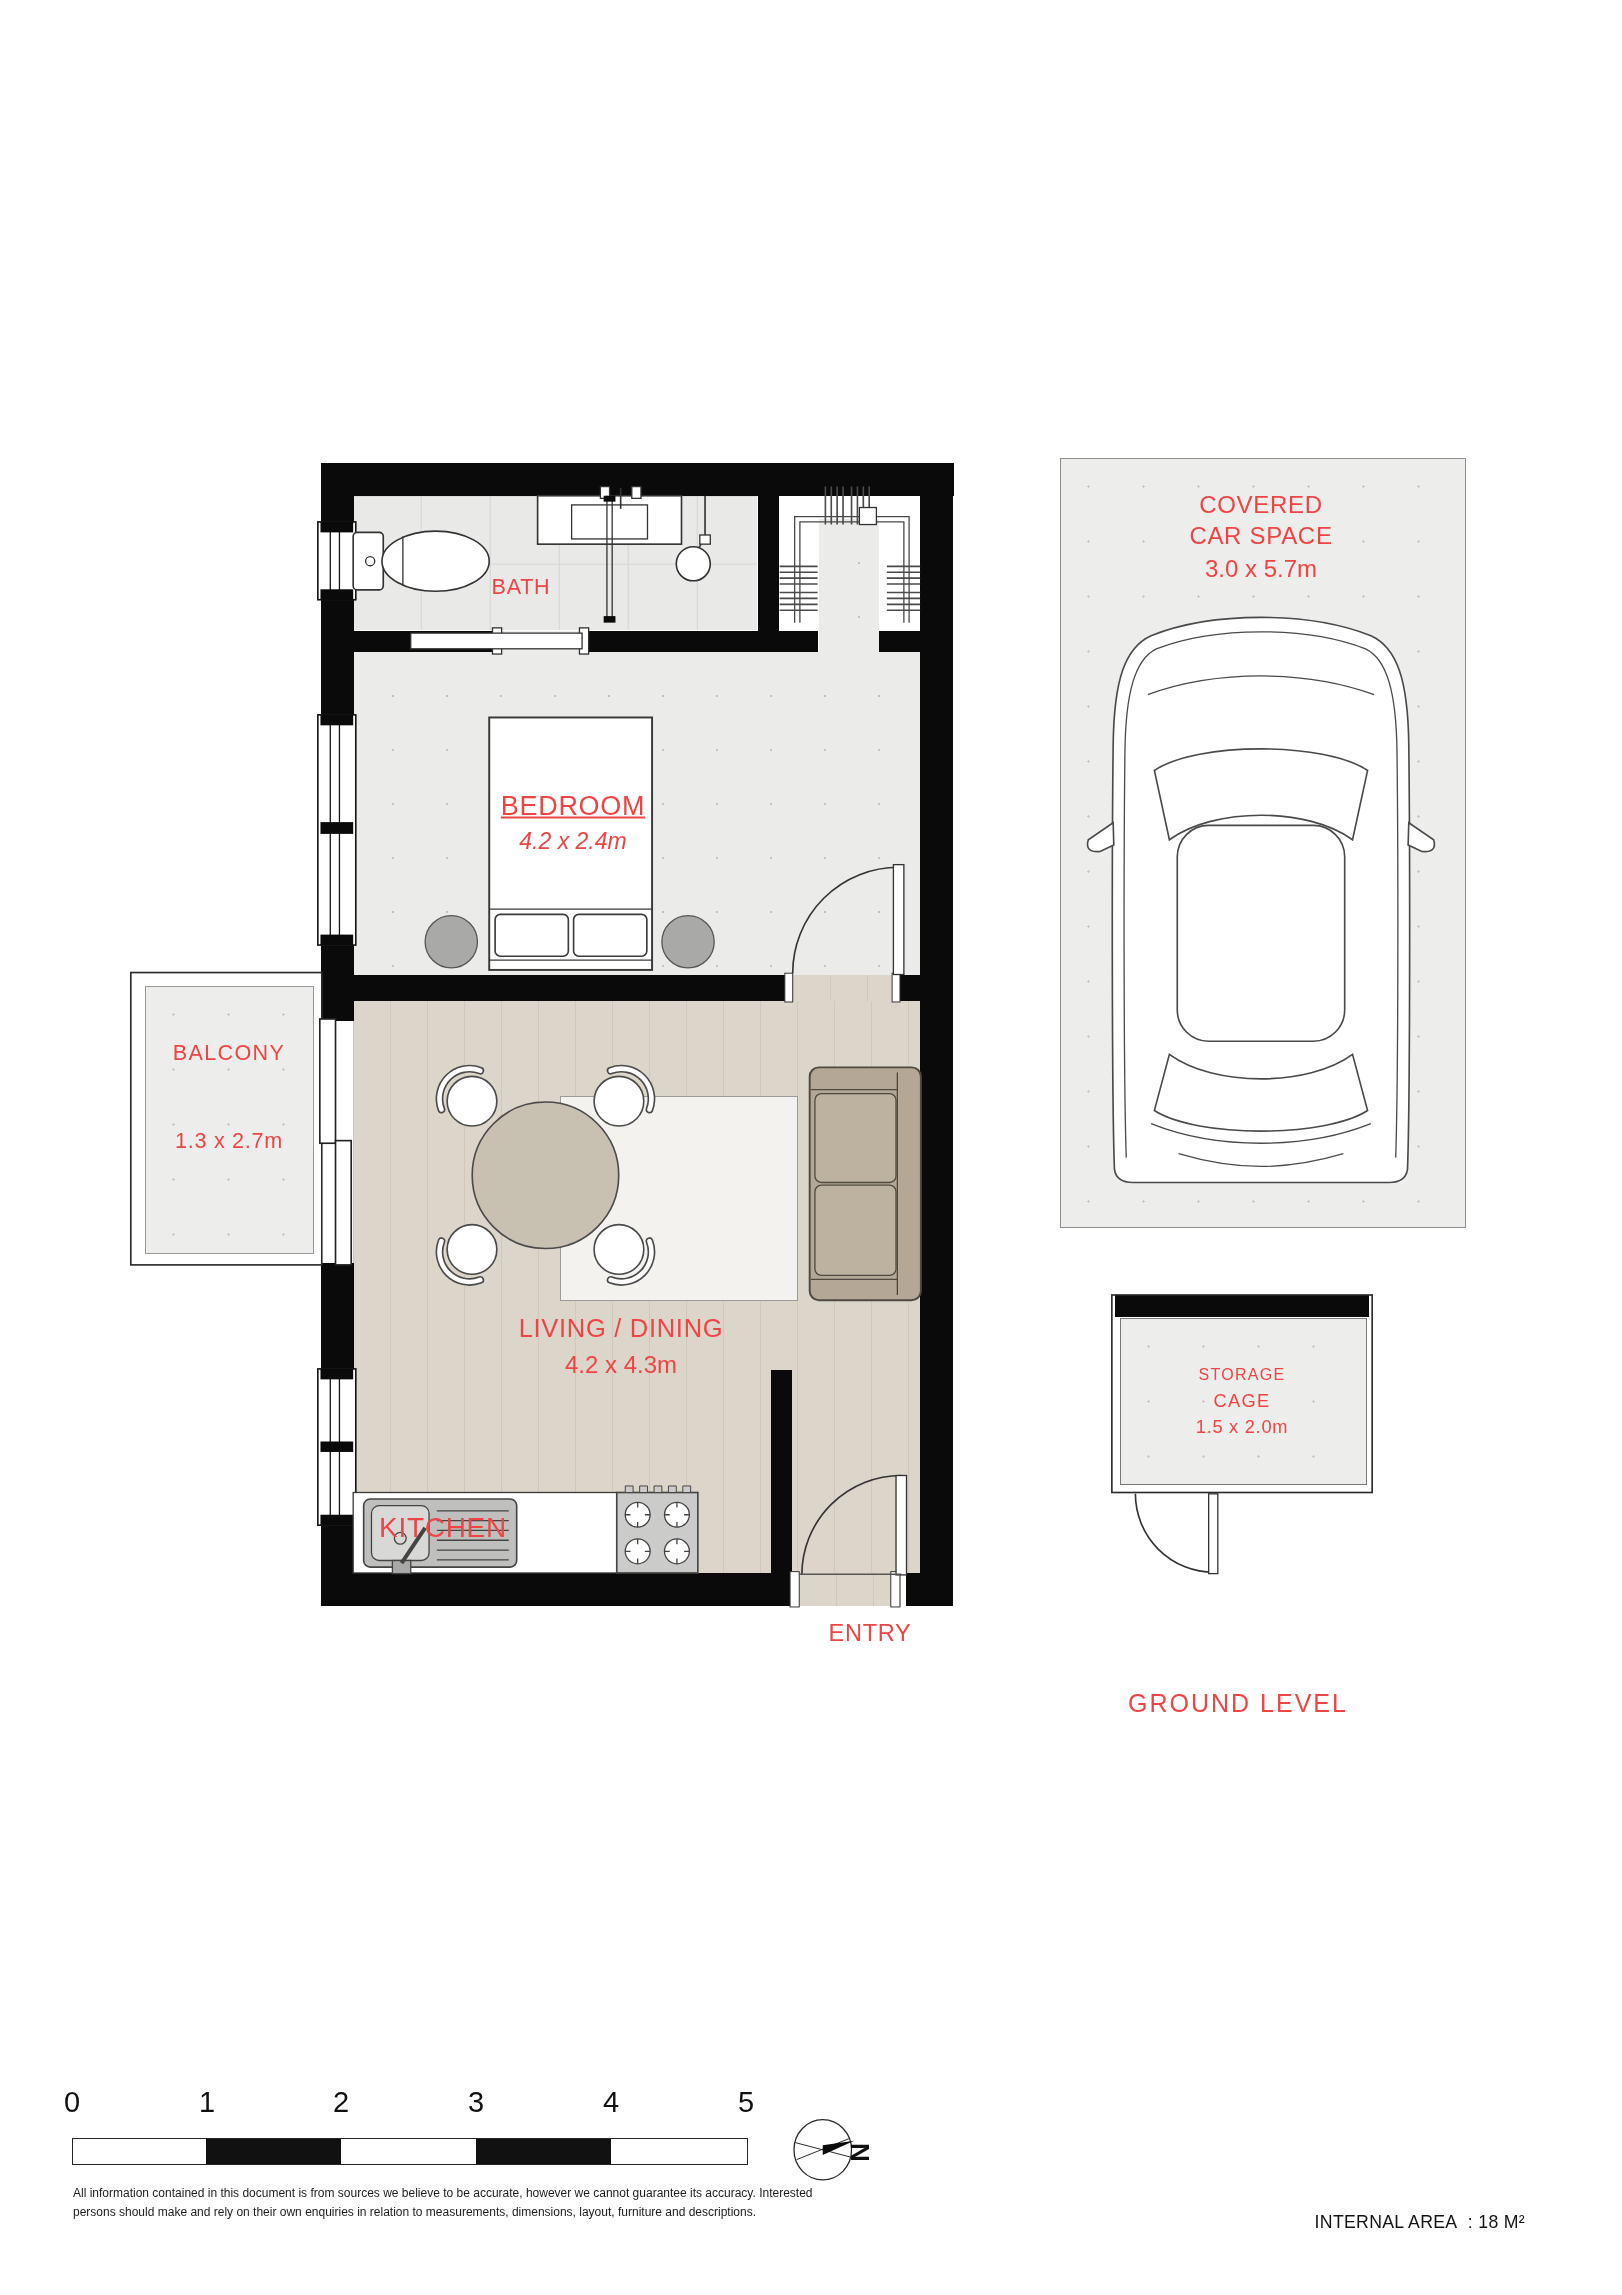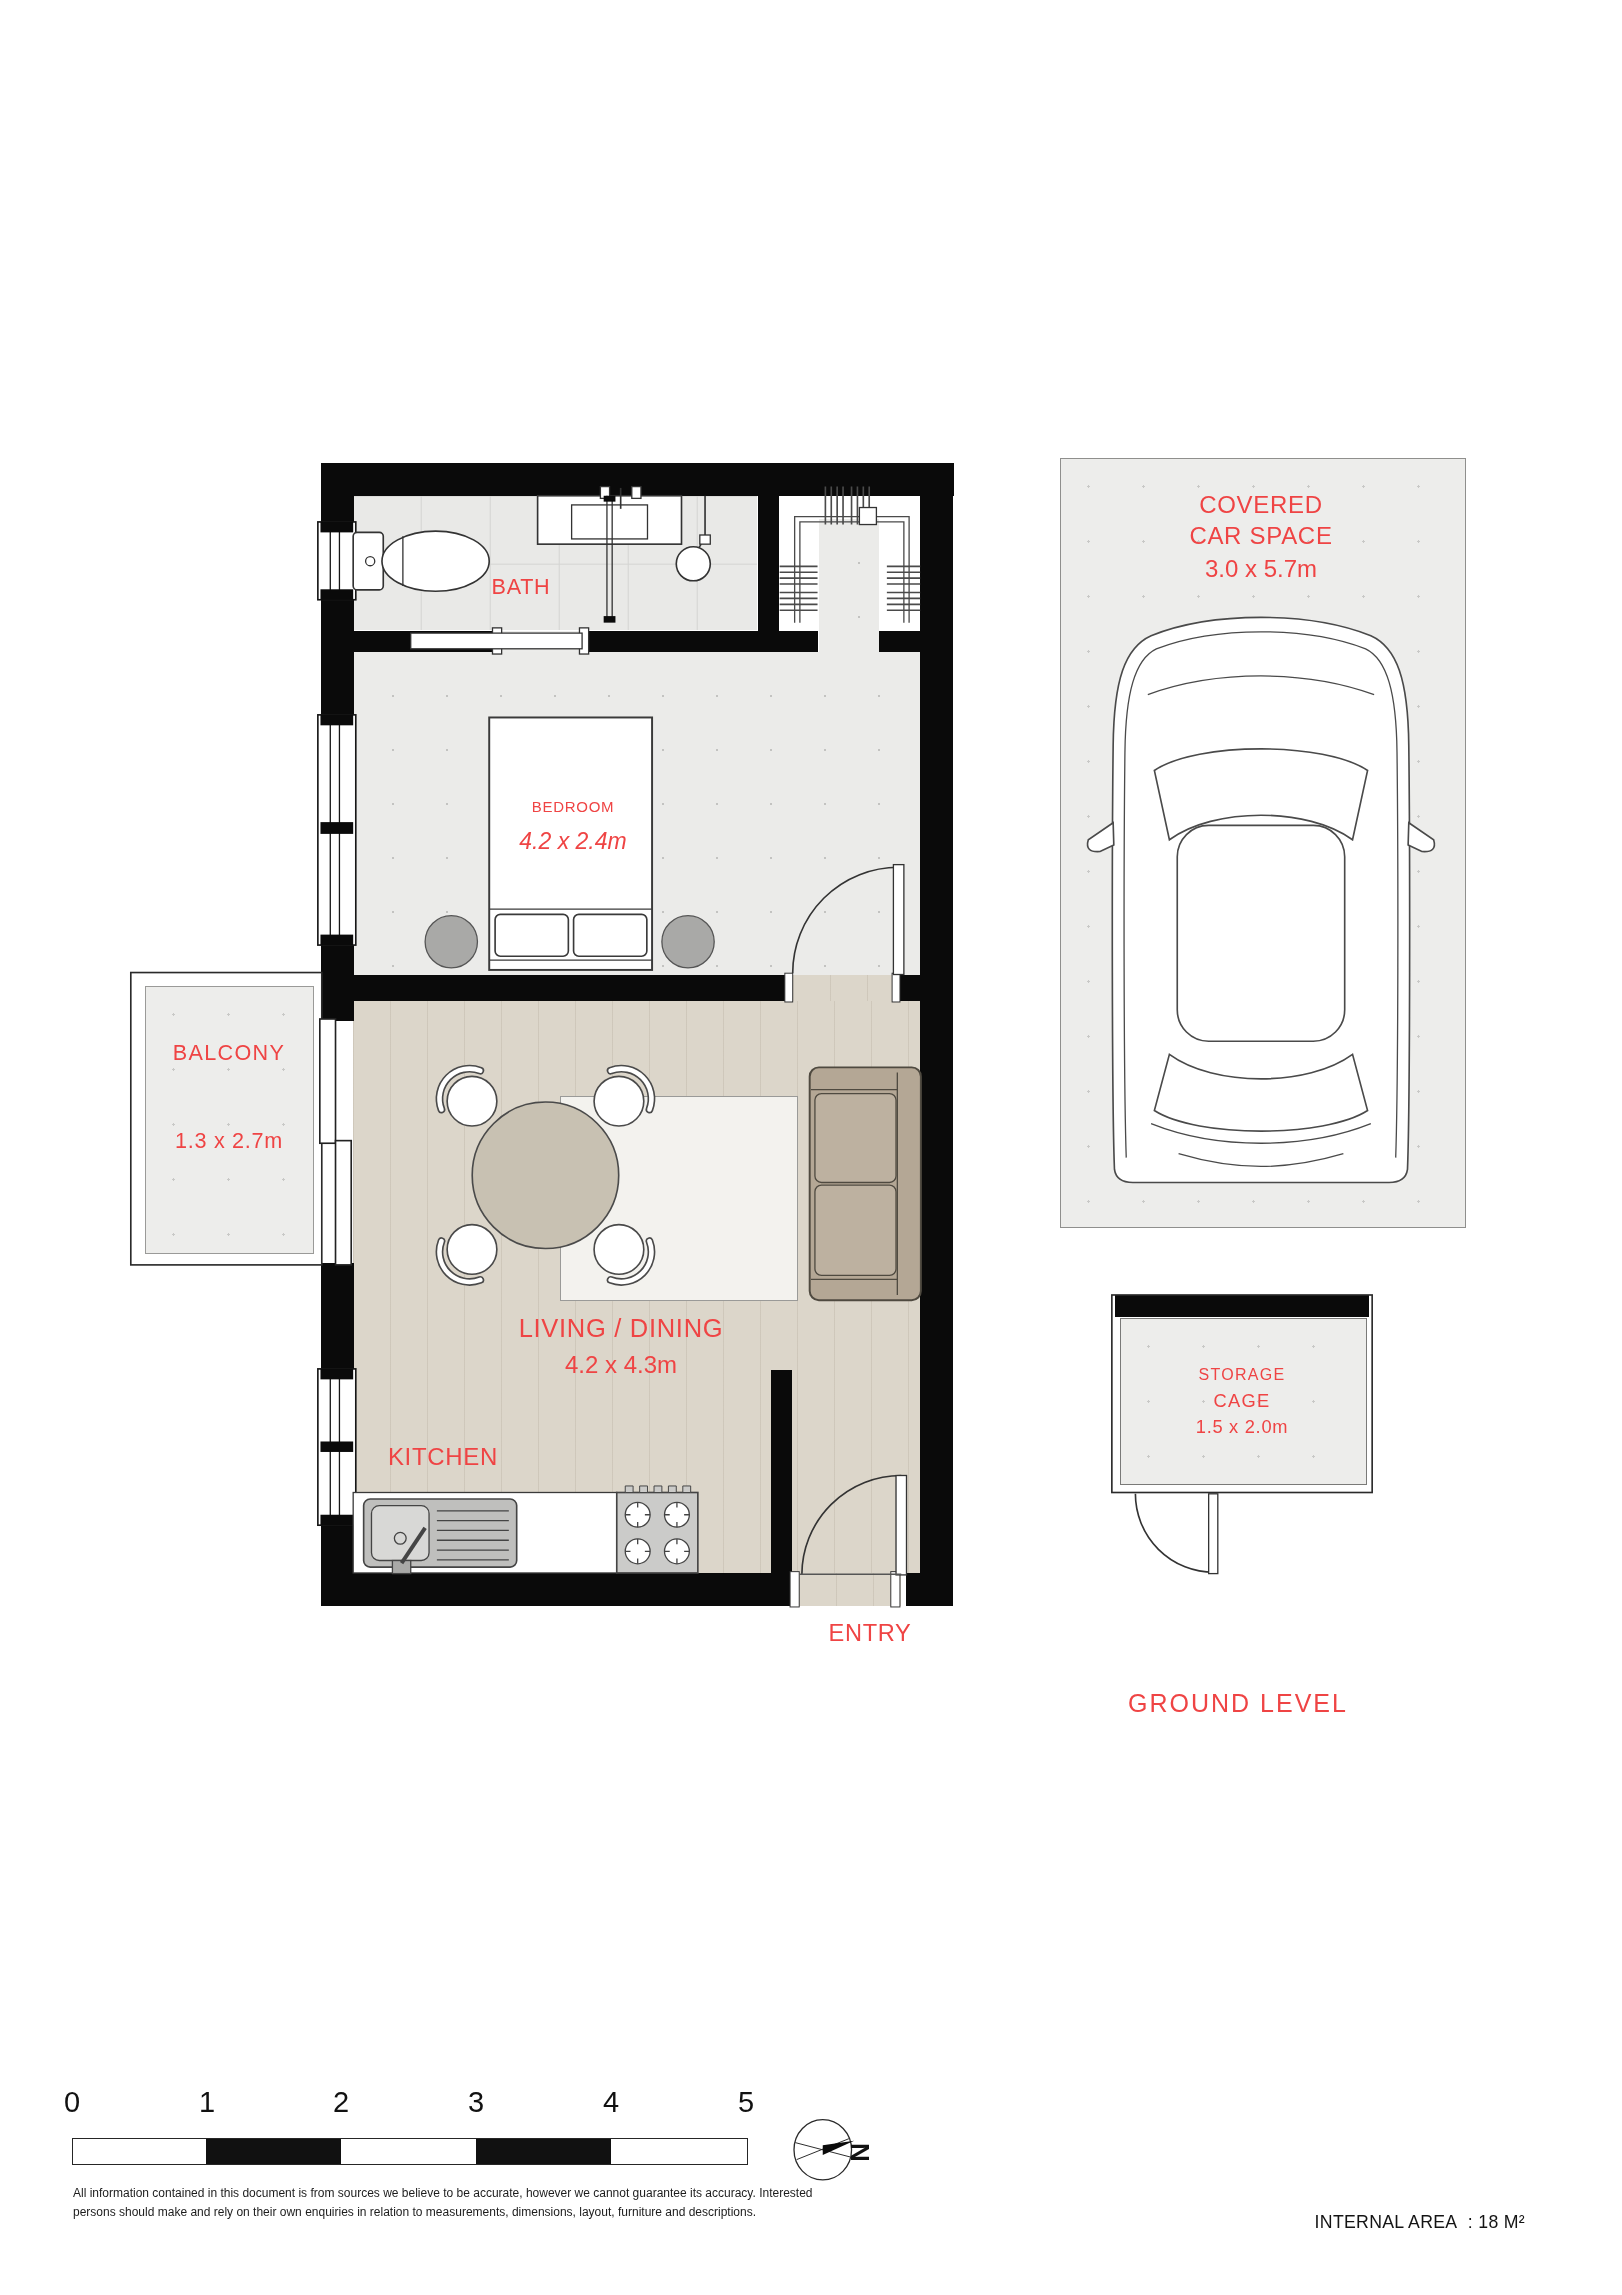--- a/index.html
+++ b/index.html
@@ -253,30 +253,30 @@
     <g>
       <ellipse cx="1258" cy="3287" rx="44" ry="46" fill="none" stroke="#2a2a2a" stroke-width="2"></ellipse>
       <line x1="1216" y1="3276" x2="1300" y2="3298" stroke="#2a2a2a" stroke-width="1.5"></line>
       <line x1="1218" y1="3302" x2="1298" y2="3270" stroke="#2a2a2a" stroke-width="1.5"></line>
       <polygon points="1258,3280 1306,3273 1258,3295" fill="#0a0a0a"></polygon>
     </g>
   </svg>
 
   <div class="label z50" style="left:521px;top:587px;font-size:21.6px;letter-spacing:0.7px;">BATH</div>
 
-  <div class="label z50" style="left:573px;top:806px;font-size:15px;letter-spacing:0.7px;">BEDROOM</div>
+  <div class="label z50" style="left:573px;top:806px;font-size:27px;letter-spacing:0.7px;text-decoration:underline;">BEDROOM</div>
   <div class="label z50" style="left:573px;top:841px;font-size:23px;font-style:italic;">4.2 x 2.4m</div>
 
   <div class="label z50" style="left:229px;top:1053px;font-size:21.6px;letter-spacing:1.3px;">BALCONY</div>
   <div class="label z50" style="left:229px;top:1141px;font-size:21.6px;letter-spacing:0.7px;">1.3 x 2.7m</div>
 
   <div class="label z50" style="left:621px;top:1328px;font-size:25.5px;letter-spacing:0.7px;">LIVING / DINING</div>
   <div class="label z50" style="left:621px;top:1365px;font-size:24px;">4.2 x 4.3m</div>
 
-  <div class="label z50" style="left:443px;top:1457px;font-size:24px;letter-spacing:0.7px;">KITCHEN</div>
+  <div class="label z50" style="left:443px;top:1528px;font-size:28px;letter-spacing:0.7px;">KITCHEN</div>
 
   <div class="label z50" style="left:862px;top:1633px;font-size:23.6px;letter-spacing:0.7px;margin-left:8px;">ENTRY</div>
 
   <div class="label z50" style="left:1261px;top:505px;font-size:24px;letter-spacing:0.7px;">COVERED</div>
   <div class="label z50" style="left:1261px;top:536px;font-size:24px;letter-spacing:0.7px;">CAR SPACE</div>
   <div class="label z50" style="left:1261px;top:569px;font-size:24px;">3.0 x 5.7m</div>
 
   <div class="label z50" style="left:1242px;top:1375px;font-size:16px;letter-spacing:1.3px;">STORAGE</div>
   <div class="label z50" style="left:1242px;top:1401px;font-size:18.3px;letter-spacing:1.3px;">CAGE</div>
   <div class="label z50" style="left:1242px;top:1427px;font-size:18.3px;letter-spacing:0.7px;">1.5 x 2.0m</div>

